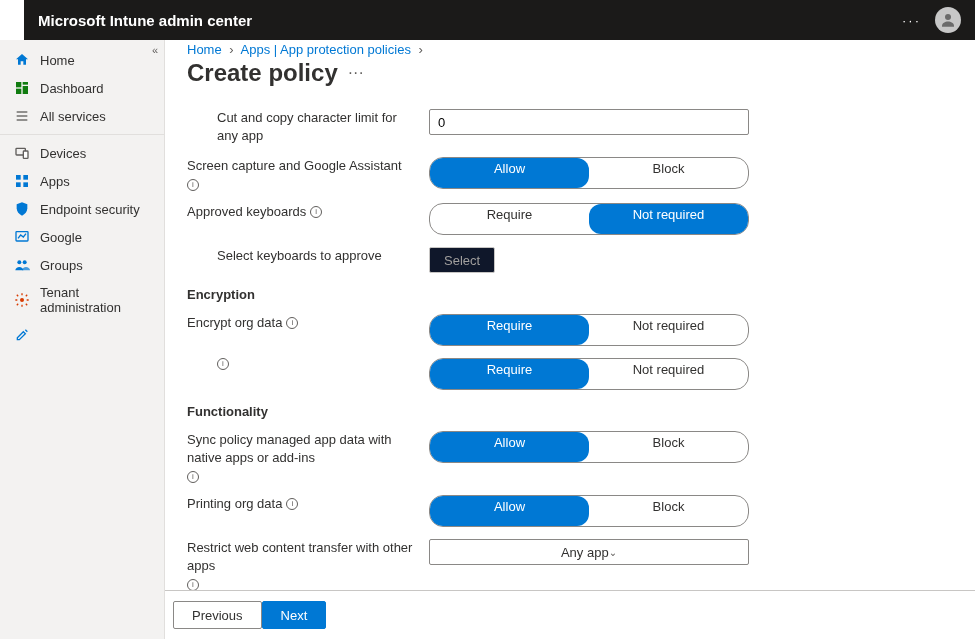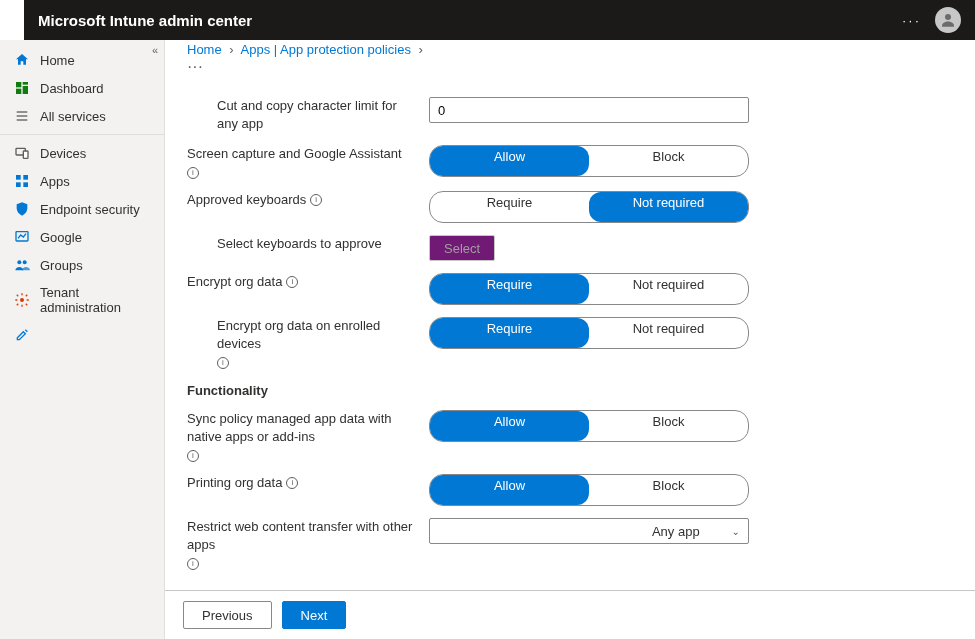--- a/index.html
+++ b/index.html
@@ -44,26 +44,26 @@
   .row .ctrl{flex:0 0 320px;width:320px;}
   .section-head{font-weight:600;font-size:13px;margin:14px 0 4px;}
   .info-icon{width:12px;height:12px;border:1px solid var(--muted);border-radius:50%;display:inline-flex;align-items:center;justify-content:center;font-size:8px;color:var(--muted);line-height:1;cursor:default;}
   
   .textbox{width:100%;height:26px;border:1px solid var(--border);border-radius:2px;padding:0 8px;font-size:13px;background:#fff;}
   
   .pill{display:flex;border:1px solid var(--border);border-radius:14px;height:32px;overflow:hidden;width:100%;}
   .pill .opt{flex:1;text-align:center;font-size:13px;line-height:22px;cursor:pointer;color:var(--text);}
   .pill .opt.on{background:var(--accent);color:#fff;border-radius:12px;}
   
-  .smallbtn{border:1px solid var(--border-light);background:#701a75;color:#a19f9d;height:26px;padding:0 14px;border-radius:2px;font-size:13px;}
-  
-  .select{width:100%;height:26px;border:1px solid var(--border);border-radius:2px;background:#fff;display:flex;align-items:center;justify-content:flex-end;padding:0 8px;font-size:13px;cursor:pointer;gap:32px;}
+  .smallbtn{border:1px solid var(--border-light);background:#0f172a;color:#a19f9d;height:26px;padding:0 14px;border-radius:2px;font-size:13px;}
+  
+  .select{width:100%;height:26px;border:1px solid var(--border);border-radius:2px;background:#fff;display:flex;align-items:center;justify-content:center;padding:0 8px;font-size:13px;cursor:pointer;}
   .select .chev{font-size:10px;color:var(--muted);}
   
-  .footer{border-top:1px solid var(--border-light);padding:10px 18px;display:flex;gap:10px;}
+  .footer{border-top:1px solid var(--border-light);padding:10px 8px;display:flex;}
   .btn{height:28px;padding:0 18px;border-radius:2px;font-size:13px;cursor:pointer;}
   .btn.secondary{background:#fff;border:1px solid var(--border);color:var(--text);}
   .btn.primary{background:var(--accent);border:1px solid var(--accent);color:#fff;}
 </style>
 </head>
 <body>
 
 <div class="header">
   <div class="title">Microsoft Intune admin center</div>
   <div class="right">
@@ -159,20 +159,21 @@
   </div>
 
   <div class="main">
     <div class="breadcrumb">
       <a>Home</a>
       <span class="sep">›</span>
       <a>Apps | App protection policies</a>
       <span class="sep">›</span>
     </div>
     <div class="page-title-row">
+      <div class="page-title">Create policy</div>
       <span class="more">···</span>
     </div>
 
     <div class="form-scroll">
 
       <div class="row">
         <div class="label indent">
             <span>Cut and copy character limit for any app</span>
           </div>
         <div class="ctrl"><input class="textbox" value="0" style=""></div>
@@ -204,37 +205,37 @@
         </div>
       </div>
 
       <div class="row">
         <div class="label indent">
             <span>Select keyboards to approve</span>
           </div>
         <div class="ctrl"><button class="smallbtn" disabled="">Select</button></div>
       </div>
 
+      <div class="section-head">Encryption</div>
 
       <div class="row">
         <div class="label">
             <span>Encrypt org data</span>
             <span class="info-icon">i</span>
           </div>
         <div class="ctrl">
           <div class="pill">
             <div class="opt on">Require</div>
             <div class="opt">Not required</div>
           </div>
         </div>
       </div>
 
       <div class="row">
         <div class="label indent">
-            <span>Encrypt org data on enrolled devices</span>
             <span class="info-icon">i</span>
           </div>
         <div class="ctrl">
           <div class="pill">
             <div class="opt on">Require</div>
             <div class="opt">Not required</div>
           </div>
         </div>
       </div>
 

